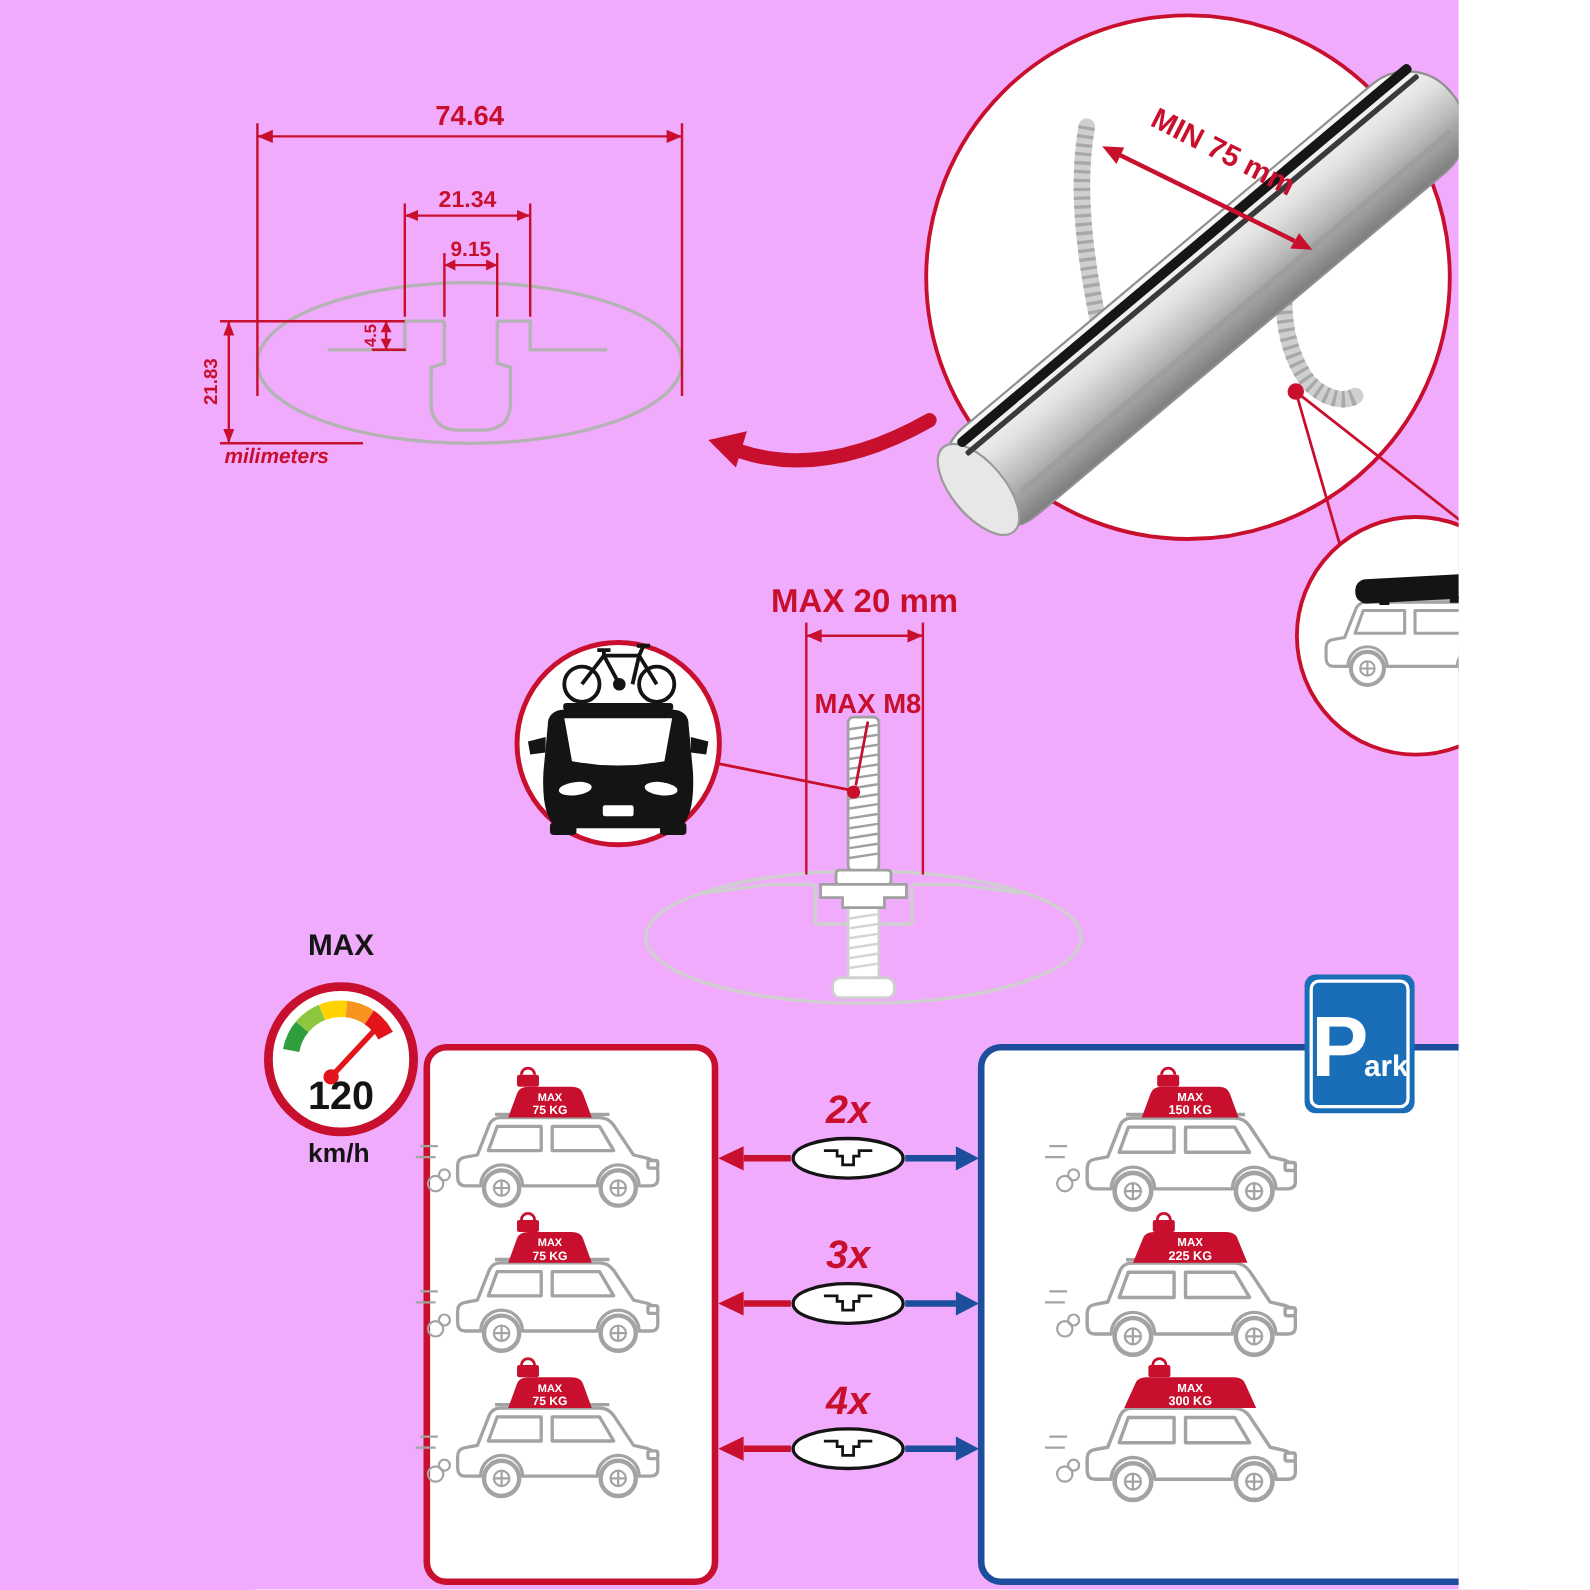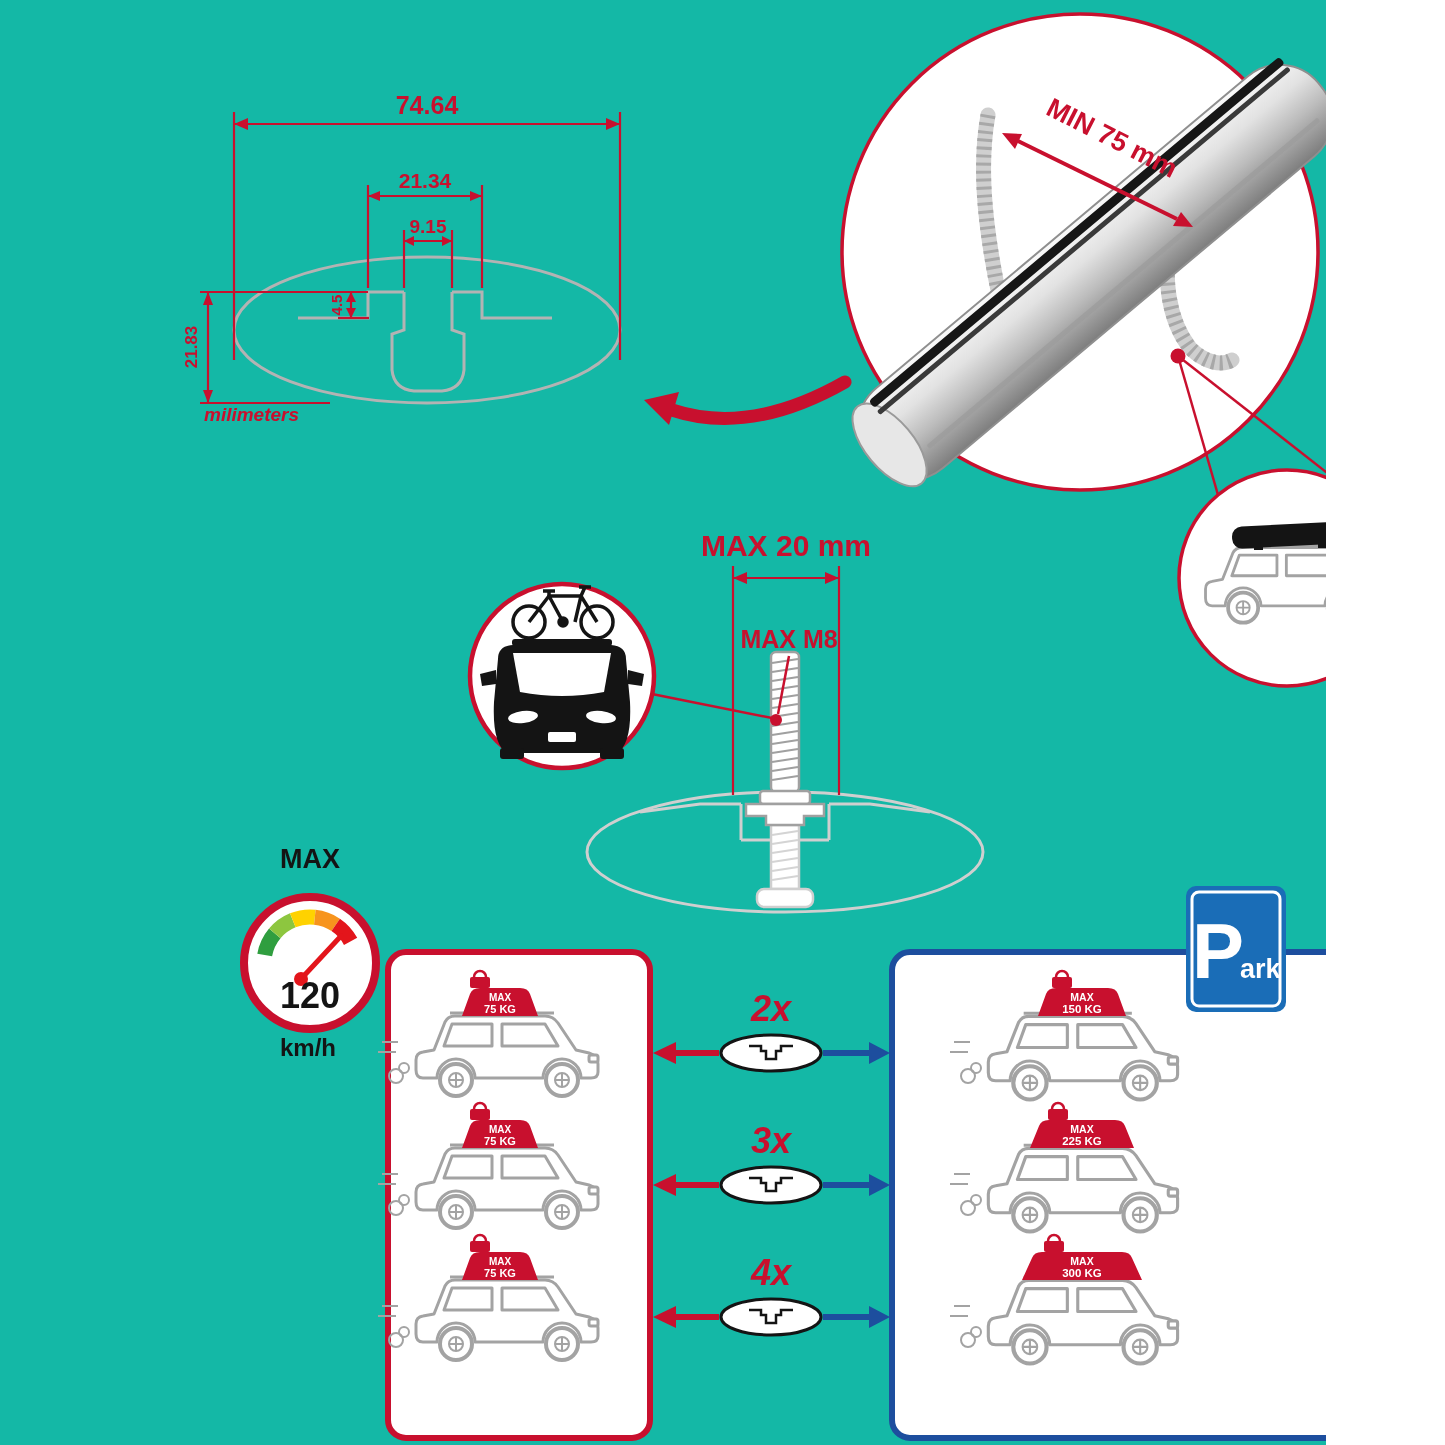--- a/index.html
+++ b/index.html
@@ -1,16 +1,16 @@
 <!DOCTYPE html>
 <html><head>
 <meta charset="utf-8">
 <style>
   html,body{margin:0;padding:0;background:#fff}
-  .canvas{position:relative;width:1326px;height:1445px;background:#14b8a6;font-family:"Liberation Sans",sans-serif;overflow:hidden}
+  .canvas{position:relative;width:1326px;height:1445px;background:#f0abfc;font-family:"Liberation Sans",sans-serif;overflow:hidden}
   svg text{font-family:"Liberation Sans",sans-serif}
   .rt{fill:#c8102e;font-weight:700}
   .wt{fill:#ffffff;font-weight:700}
   .kt{fill:#141414;font-weight:700}
   .dim{stroke:#c8102e;stroke-width:2.2;fill:none}
   .dimf{fill:#c8102e}
   .gray{stroke:#b3b3b3;stroke-width:3;fill:none}
   .lgray{stroke:#cfcfcf;stroke-width:3;fill:none}
   .bolt{fill:#ffffff;stroke:#a0a0a0;stroke-width:2.5}
   .boltf{fill:#ffffff;stroke:#cfcfcf;stroke-width:2.5}

